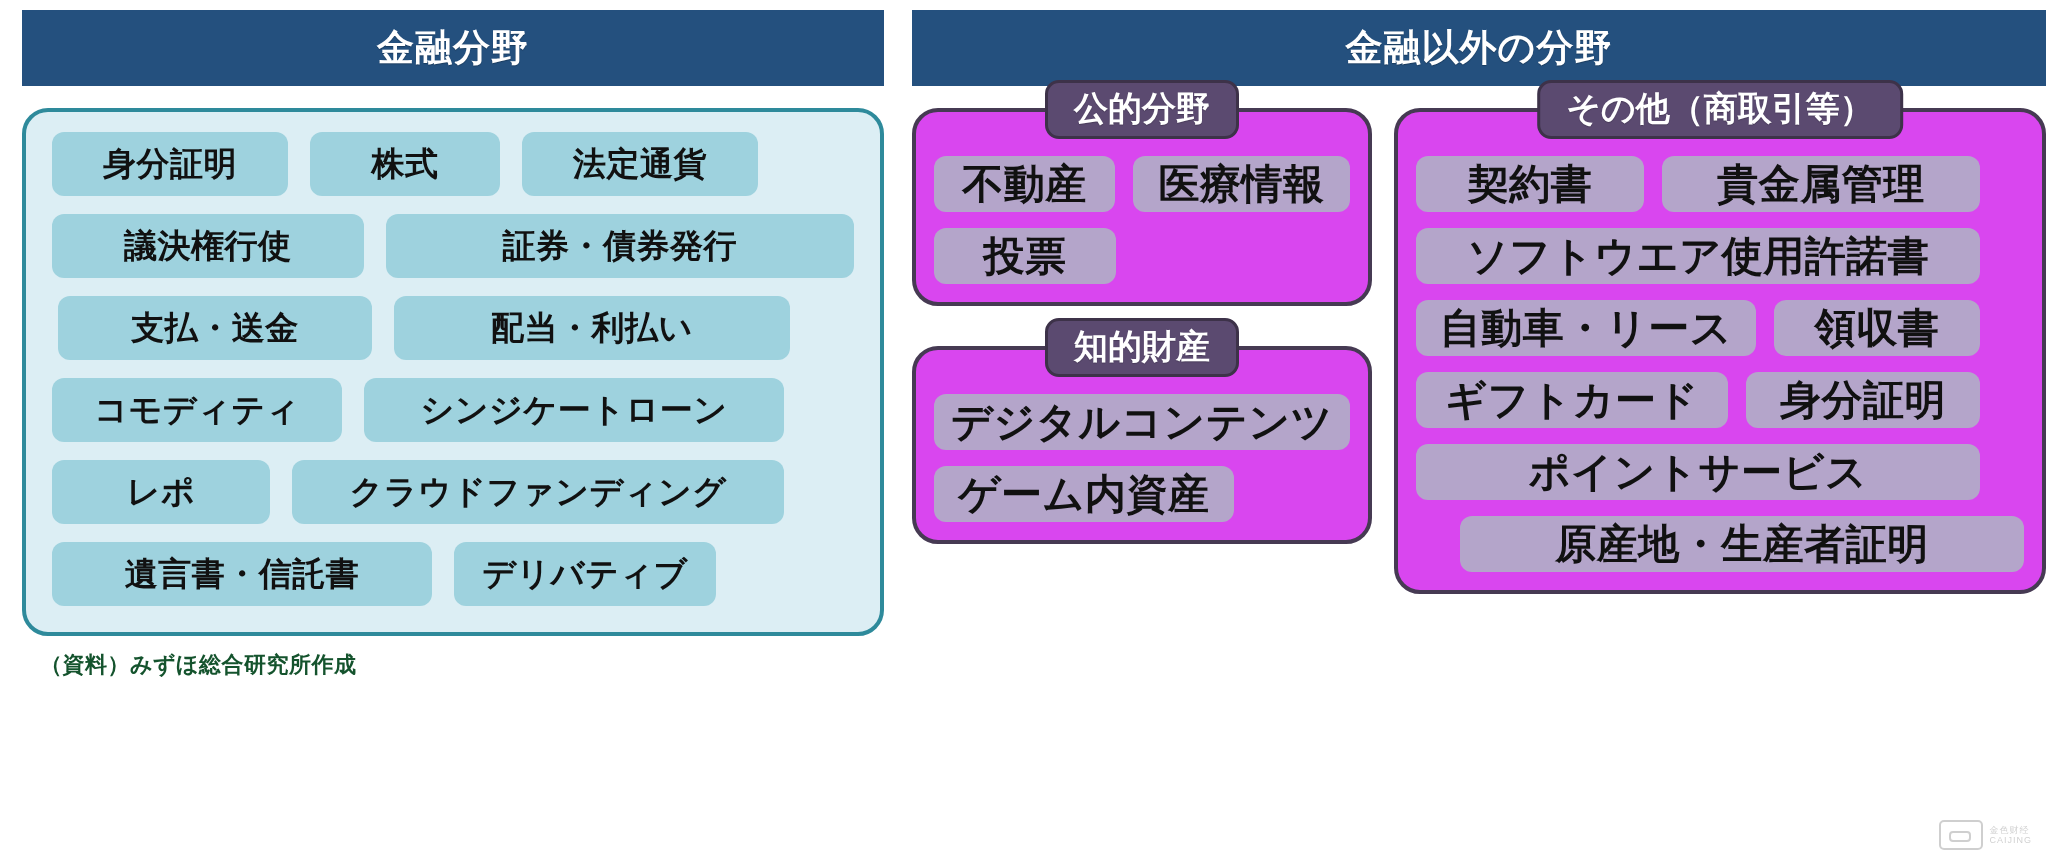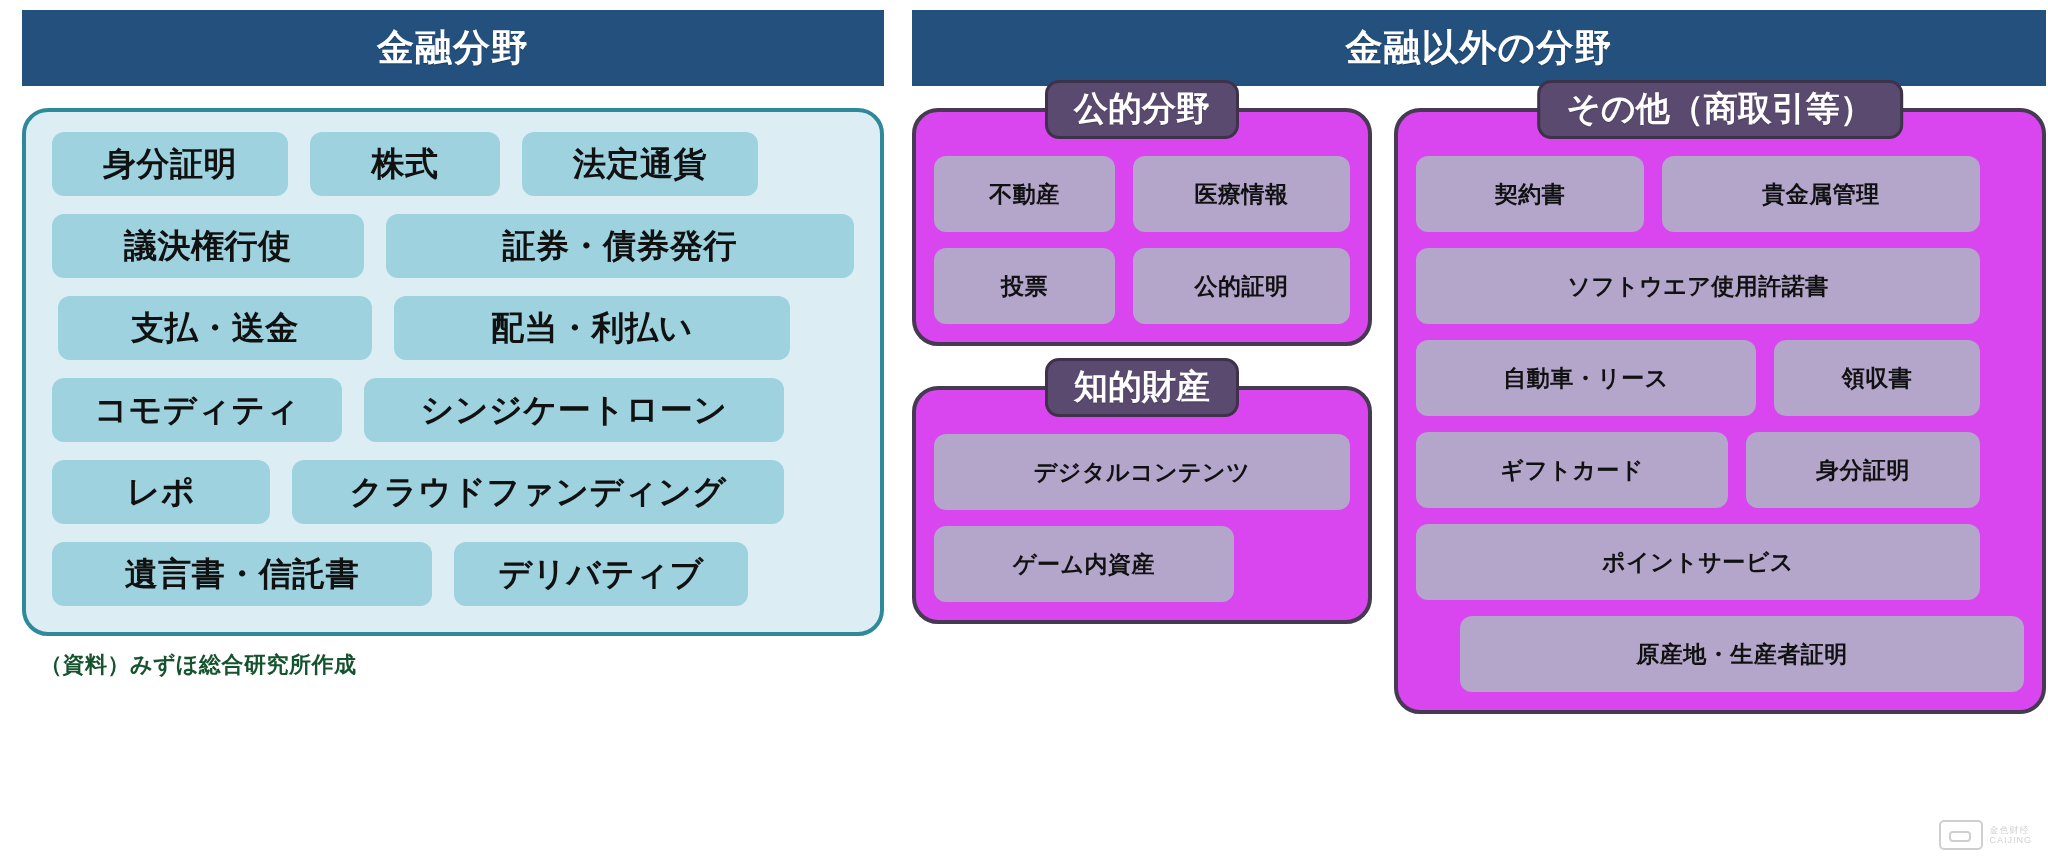--- a/index.html
+++ b/index.html
@@ -143,26 +143,26 @@
     display: flex;
     gap: 18px;
     margin-bottom: 16px;
   }
   .prow:last-child { margin-bottom: 0; }
 
   .pchip {
     background: #B4A5CA;
     border-radius: 12px;
     color: #111111;
-    font-size: 23px;
+    font-size: 41px;
     font-weight: 600;
     display: flex;
     align-items: center;
     justify-content: center;
-    height: 76px;
+    height: 56px;
     box-sizing: border-box;
     white-space: nowrap;
     letter-spacing: 0.5px;
   }
 
   
   .watermark {
     position: absolute;
     right: 16px;
     bottom: 6px;
@@ -218,41 +218,40 @@
         <div class="row">
           <div class="chip" style="width: 290px;">コモディティ</div>
           <div class="chip" style="width: 420px;">シンジケートローン</div>
         </div>
         <div class="row">
           <div class="chip" style="width: 218px;">レポ</div>
           <div class="chip" style="width: 492px;">クラウドファンディング</div>
         </div>
         <div class="row">
           <div class="chip" style="width: 380px;">遺言書・信託書</div>
-          <div class="chip" style="width: 294px;">デリバティブ</div>
+          <div class="chip" style="width: 262px;">デリバティブ</div>
         </div>
       </div>
 
     <div class="caption">（資料）みずほ総合研究所作成</div>
   </div>
 
   <div class="col-right">
     <div class="banner banner-right">金融以外の分野</div>
 
     <div class="right-body">
       <div class="right-col-a" id="right-col-a">
           <div class="group">
             <div class="group-title">公的分野</div>
             <div class="prow">
               <div class="pchip" style="width: 182px;">不動産</div>
               <div class="pchip" style="width: 218px;">医療情報</div>
             </div>
             <div class="prow">
               <div class="pchip" style="width: 182px;">投票</div>
-              <div class="pchip" style="width: 218px;">公的証明</div>
             </div>
           </div>
           <div class="group">
             <div class="group-title">知的財産</div>
             <div class="prow">
               <div class="pchip" style="width: 418px;">デジタルコンテンツ</div>
             </div>
             <div class="prow">
               <div class="pchip" style="width: 300px;">ゲーム内資産</div>
             </div>

